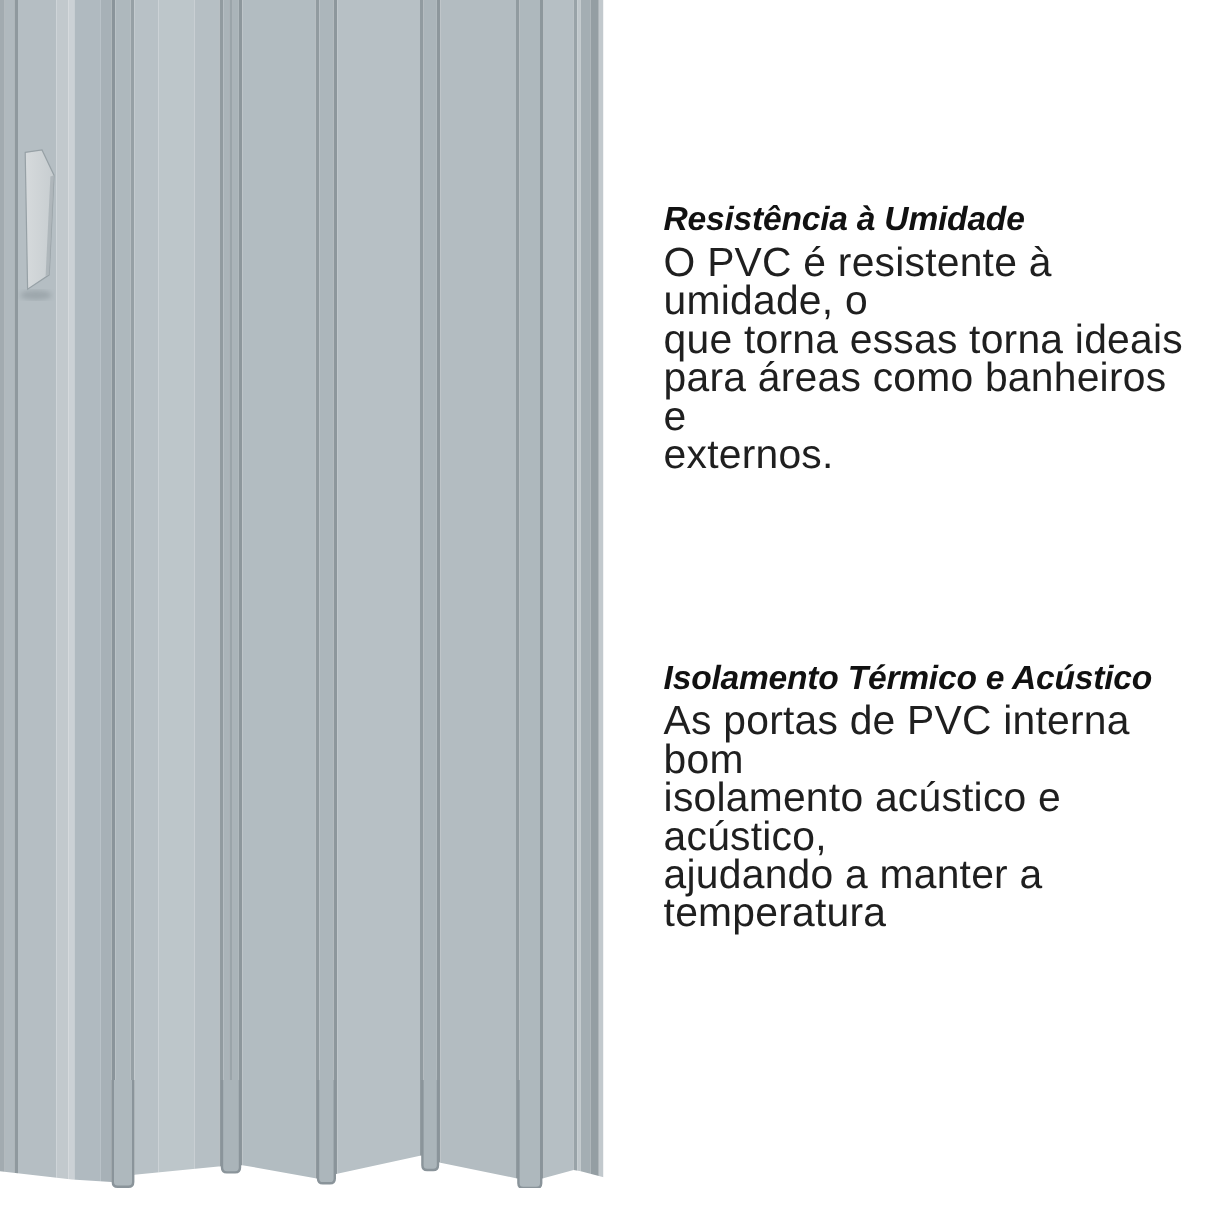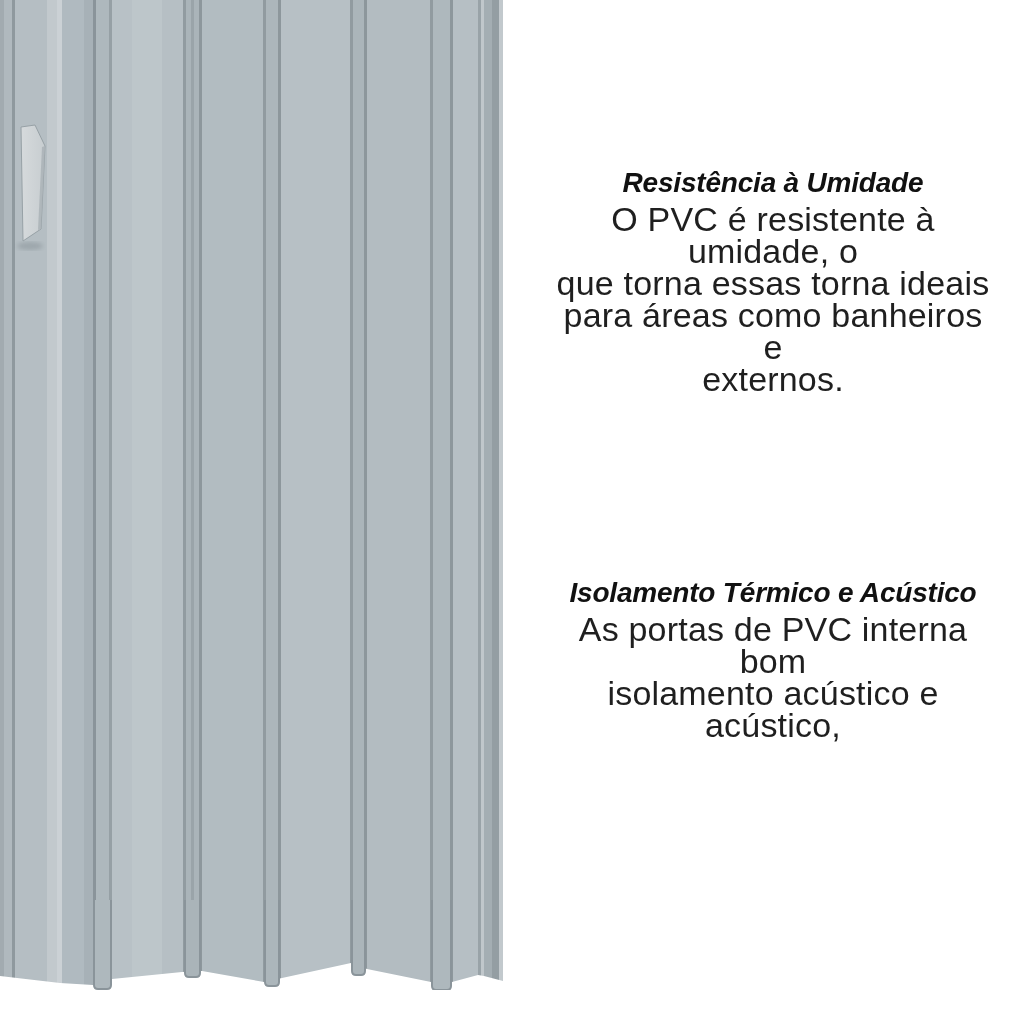--- a/index.html
+++ b/index.html
@@ -1,26 +1,25 @@
 <!DOCTYPE html>
 <html><head>
 <meta charset="utf-8">
 <style>
   html,body{margin:0;padding:0;background:#ffffff;}
   .canvas{
     position:relative;width:1024px;height:1024px;background:#ffffff;overflow:hidden;
     font-family:"Liberation Sans", sans-serif;
-    text-align:center;
   }
   .door-wrap{position:absolute;left:0;top:0;width:503px;height:1000px;}
   .door-wrap svg{display:block;width:503px;height:990px;}
   .features{position:absolute;left:553px;top:0;width:440px;}
   .feature{position:absolute;left:0;width:440px;}
   .feature.f1{top:166px;}
-  .feature.f2{top:576px;}
+  .feature.f2{top:548px;}
   .feature h2{
     margin:0 0 3px 0;font-size:28px;line-height:34px;font-weight:700;font-style:italic;
     color:#111111;letter-spacing:-0.2px;
   }
   .feature p{
     margin:0;font-size:34px;line-height:32px;font-weight:400;color:#1f1f1f;letter-spacing:0.2px;
   }
 </style>
 </head>
 <body>
@@ -102,16 +101,17 @@
       <p>O PVC é resistente à umidade, o</p>
       <p>que torna essas torna ideais</p>
       <p>para áreas como banheiros e</p>
       <p>externos.</p>
     </section>
 
     <section class="feature f2">
       <h2>Isolamento Térmico e Acústico</h2>
       <p>As portas de PVC interna bom</p>
       <p>isolamento acústico e acústico,</p>
+      <p>ajudando a manter a temperatura</p>
     </section>
 
   </div>
 </div>
 
 </body></html>

